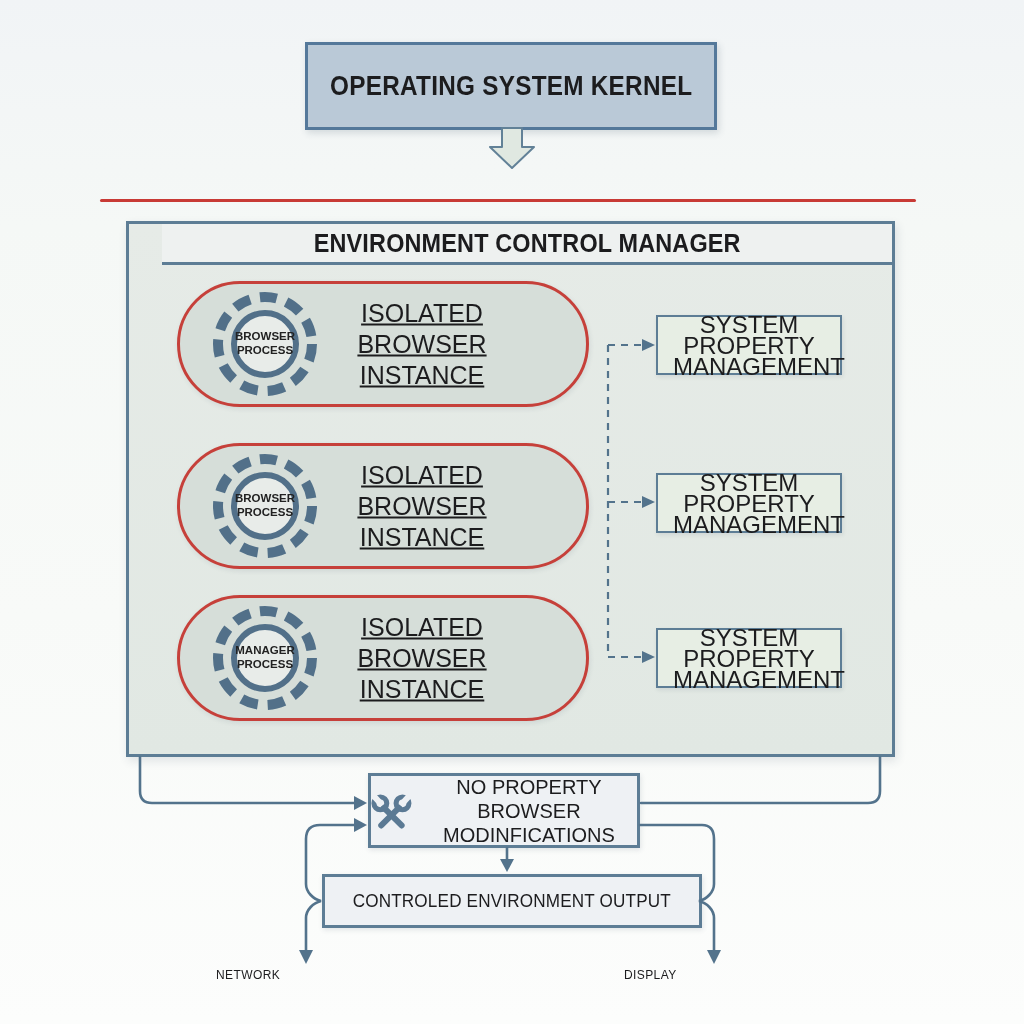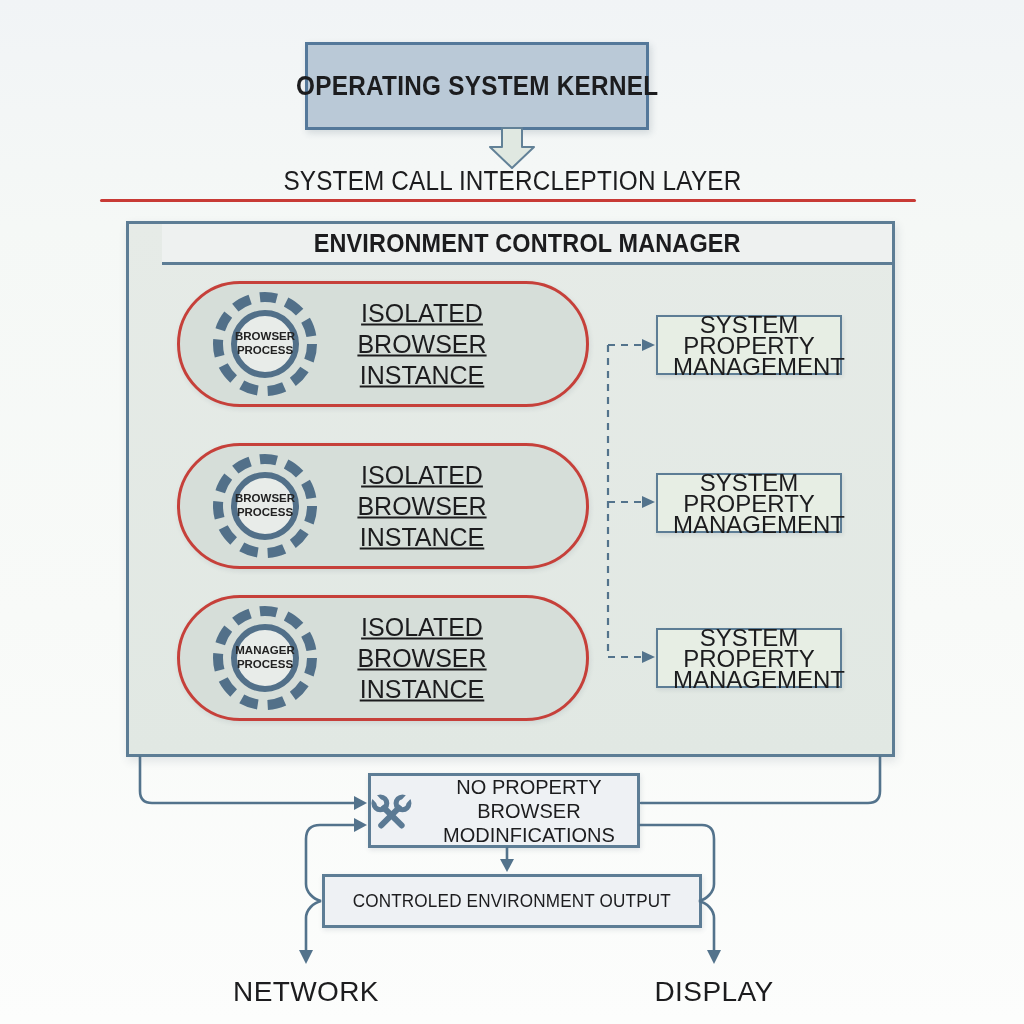--- a/index.html
+++ b/index.html
@@ -4,21 +4,21 @@
 <style>
   html,body { margin:0; padding:0; background:#ffffff; }
   .canvas {
     position:relative; width:1024px; height:1024px; overflow:hidden;
     background:linear-gradient(180deg,#f1f4f6 0%,#f5f8f6 22%,#f8faf8 60%,#fcfdfc 100%);
     font-family:"Liberation Sans", sans-serif; color:#1c1c1e;
   }
   .cond { display:inline-block; transform:scaleX(0.9); transform-origin:center; white-space:nowrap; }
 
   .kernel-box {
-    position:absolute; left:305px; top:42px; width:344px; height:88px; box-sizing:border-box;
+    position:absolute; left:305px; top:42px; width:412px; height:88px; box-sizing:border-box;
     background:#bac9d7; border:3px solid #54789a;
     display:flex; align-items:center; justify-content:center;
     font-size:27px; font-weight:bold; letter-spacing:.3px;
     box-shadow:2px 3px 7px rgba(40,60,80,.16);
   }
   .block-arrow { position:absolute; left:488px; top:127px; }
 
   .intercept-label {
     position:absolute; left:0; top:166px; width:1024px; text-align:center;
     font-size:27px; letter-spacing:.2px;
@@ -76,42 +76,39 @@
   .no-mod-text { text-align:center; font-size:20px; line-height:24px; }
 
   .output-box {
     position:absolute; left:322px; top:874px; width:380px; height:54px; box-sizing:border-box;
     background:#eef1f4; border:3px solid #5d7d95;
     display:flex; align-items:center; justify-content:center;
     font-size:19px; letter-spacing:.2px;
     box-shadow:1px 2px 5px rgba(40,60,80,.12);
   }
 
-  .endpoint { position:absolute; top:968px; width:180px; text-align:center;
-    font-size:28px; letter-spacing:.4px;margin-top:8px; }
+  .endpoint { position:absolute; top:968px; width:180px; 
+    font-size:12px; letter-spacing:.4px; }
   .endpoint.net { left:216px; } .endpoint.disp { left:624px; }
 
   .overlay { position:absolute; left:0; top:0; pointer-events:none; }
 </style>
 </head>
 <body>
 
 <div class="canvas">
 
   <div class="kernel-box">
     <span class="cond">OPERATING SYSTEM KERNEL</span>
   </div>
 
   <svg class="block-arrow" width="48" height="42" viewBox="0 0 48 42">
     <path d="M14 1 H34 V20 H46 L24 41 L2 20 H14 Z" fill="#e0e8e1" stroke="#628197" stroke-width="2" stroke-linejoin="round"></path>
   </svg>
 
-  <div class="intercept-label">
-    <span class="cond">SYSTEM CALL INTERCLEPTION LAYER</span>
-  </div>
   <div class="red-line"></div>
 
   <div class="manager">
     <div class="manager-header">
       <span class="cond">ENVIRONMENT CONTROL MANAGER</span>
     </div>
 
     <div class="pill p1">
       <div class="process-icon">
         <svg width="114" height="114" viewBox="0 0 114 114">

